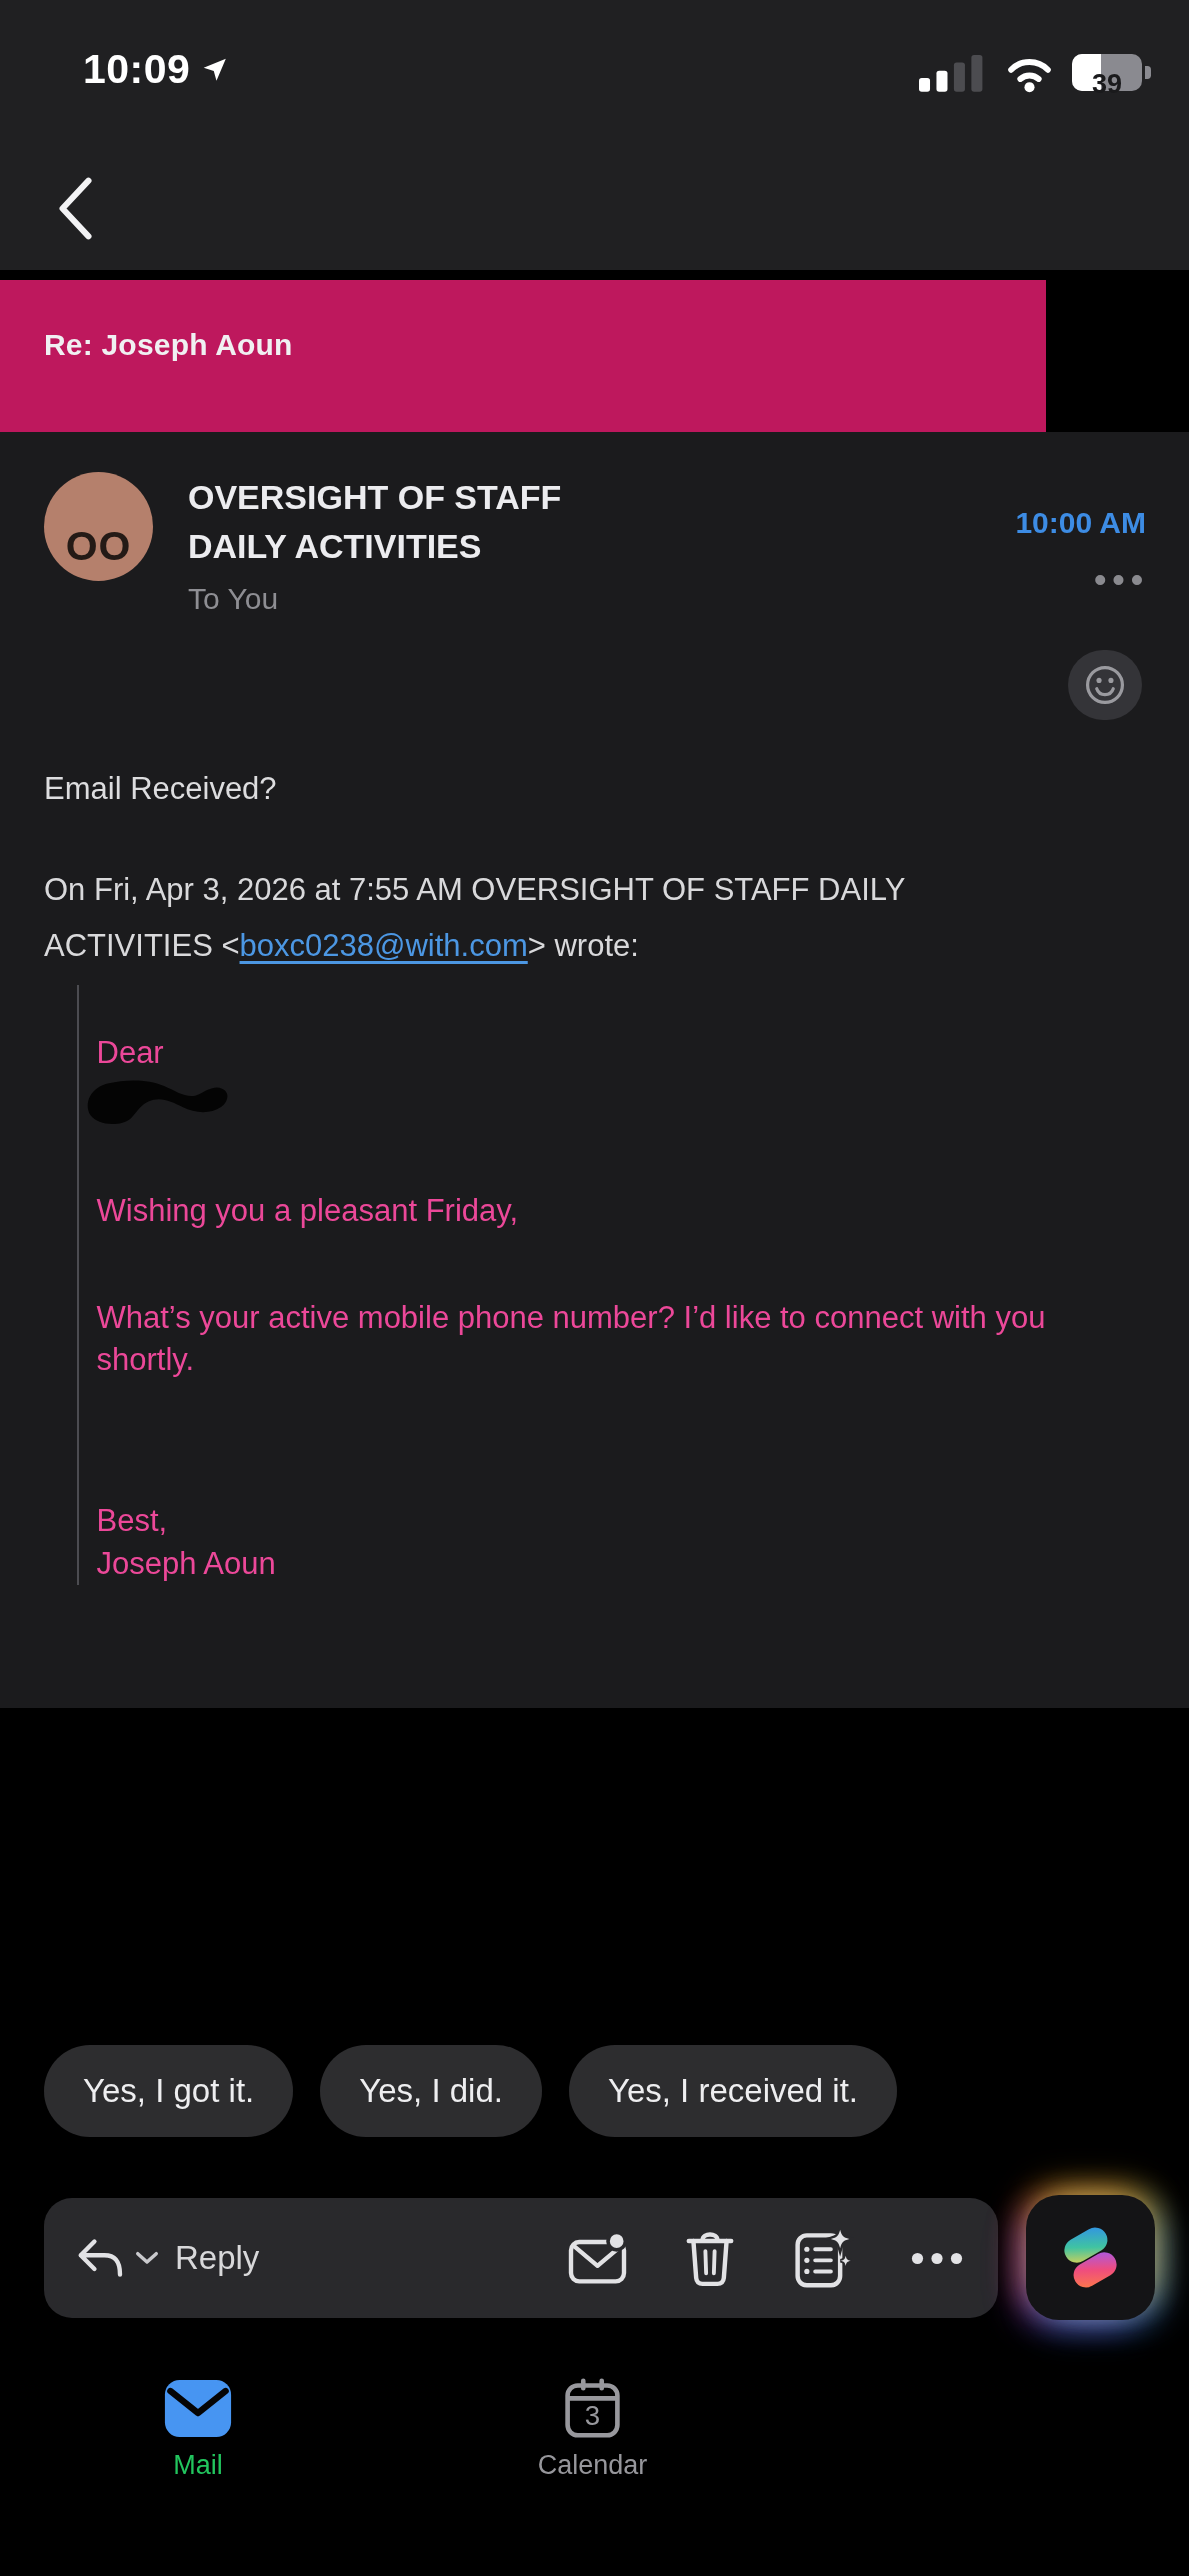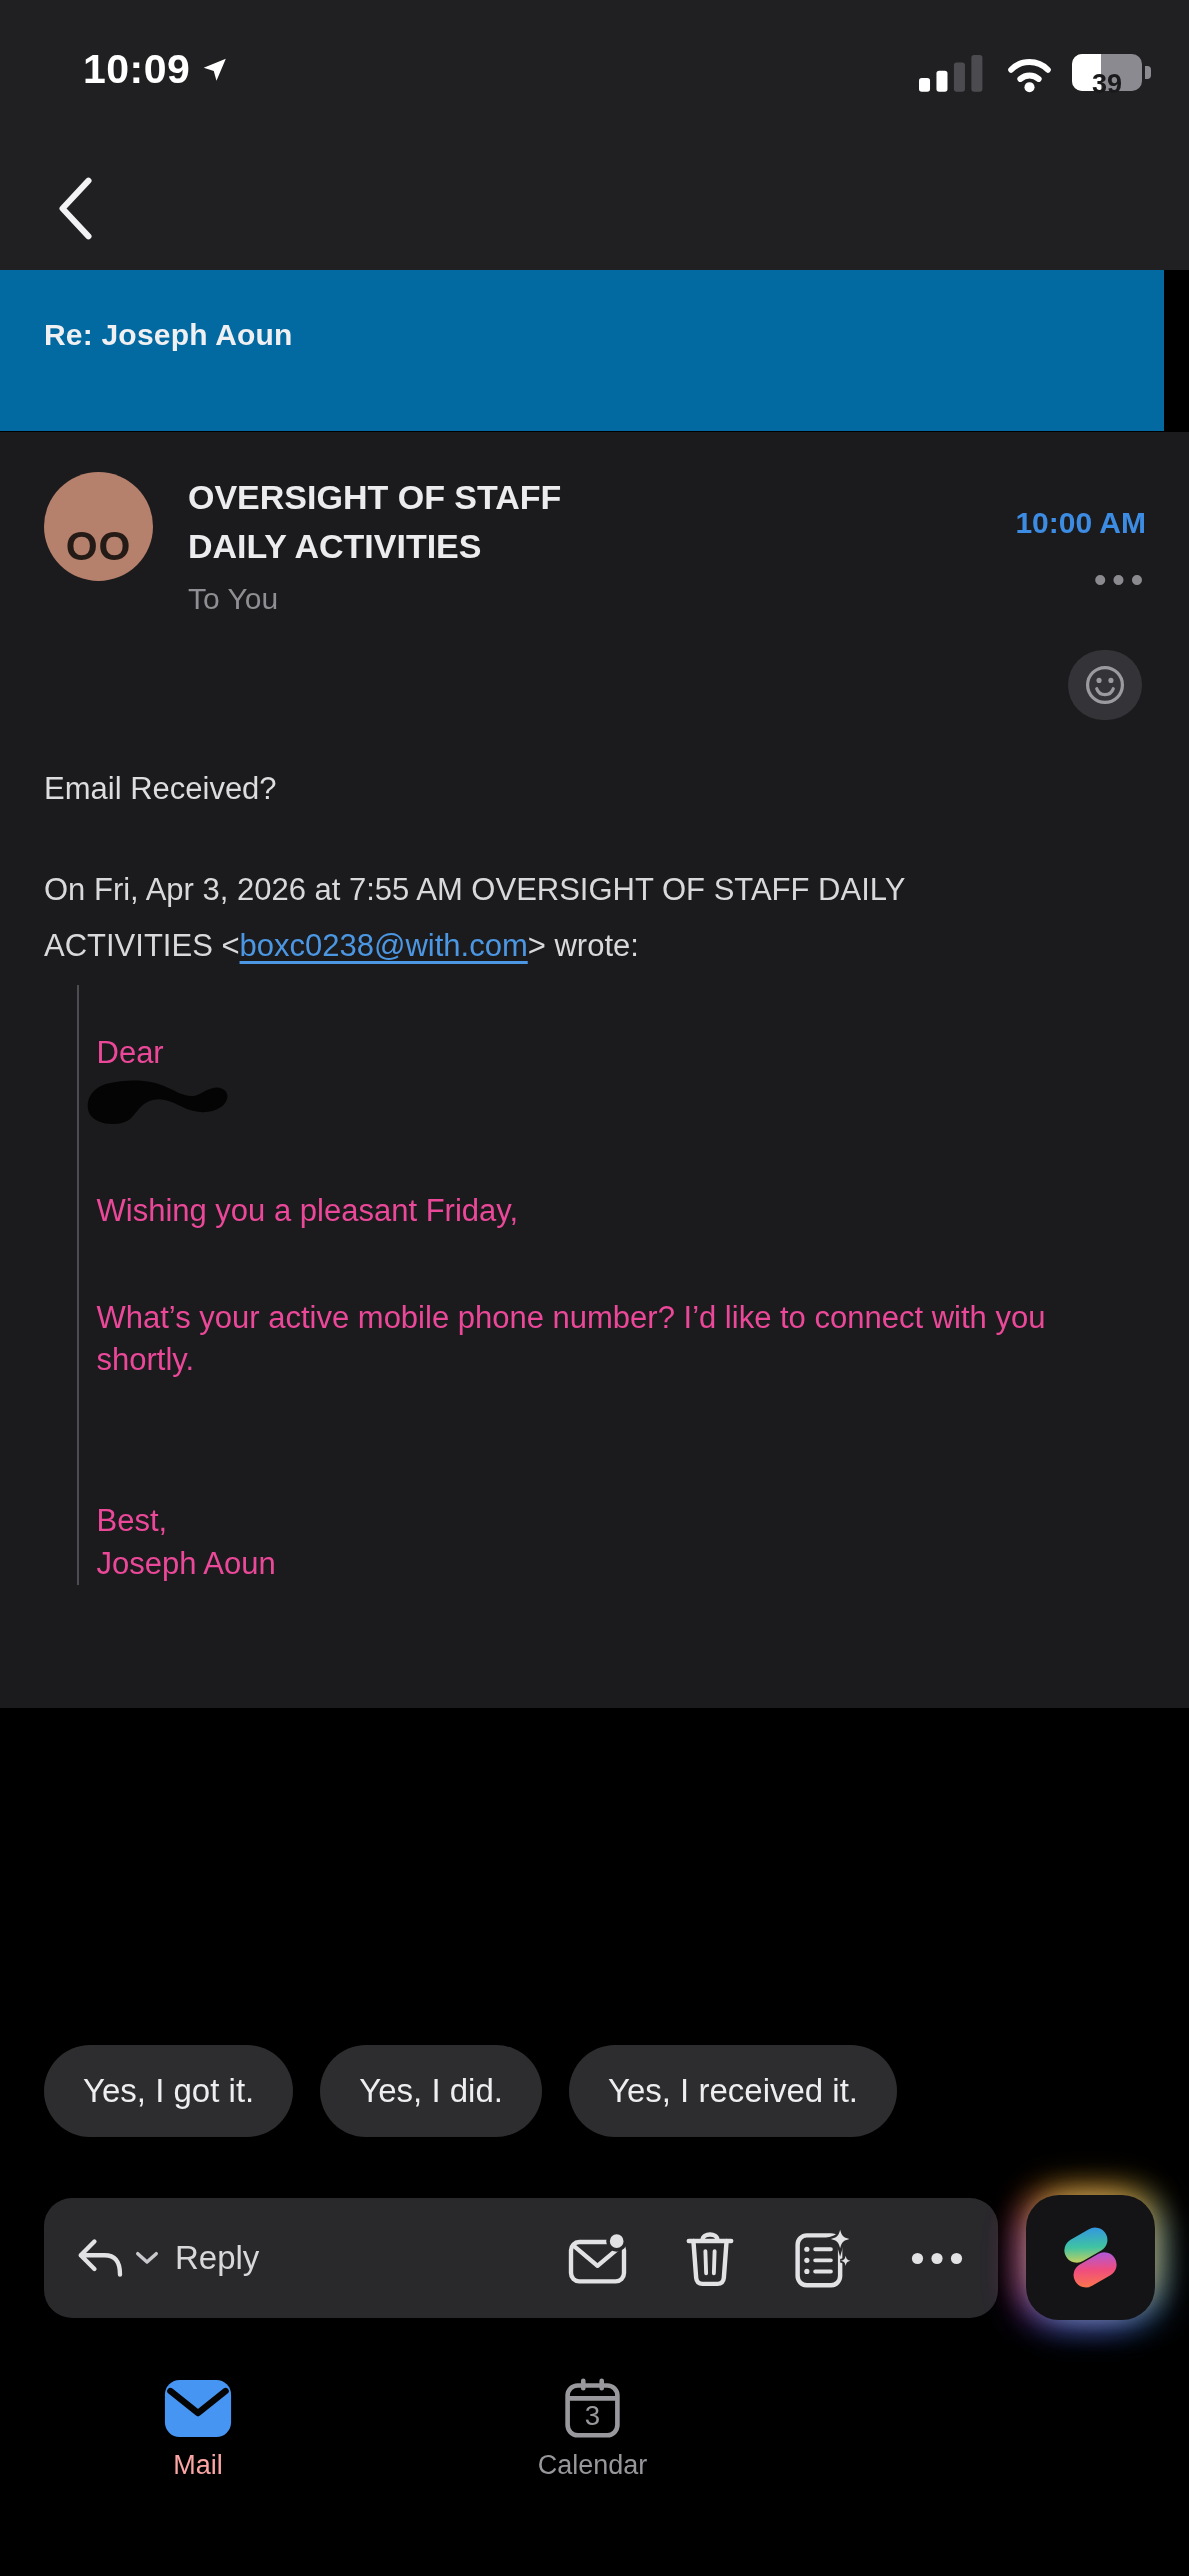--- a/index.html
+++ b/index.html
@@ -15,21 +15,21 @@
   .status-time { font-size:41px; font-weight:700; color:#fff; letter-spacing:0.5px; }
   .status-right { position:absolute; right:39px; top:52px; display:flex; align-items:center; gap:14.8px; }
   .battery { position:relative; width:79px; height:37px; }
   .battery-body { position:absolute; left:0; top:0; width:70px; height:37px; border-radius:10px; background:#8a8a90; overflow:hidden; }
   .battery-fill { position:absolute; left:0; top:0; width:42%; height:100%; background:#fff; }
   .battery-num { position:absolute; left:0; top:12px; width:70px; height:37px; display:flex; align-items:center; justify-content:center;
     font-size:27px; font-weight:700; color:#1a1a1c; }
   .battery-nub { position:absolute; right:0; top:12px; width:6.5px; height:13px; background:#8a8a90; border-radius:0 3.7px 3.7px 0; }
   .back-btn { position:absolute; left:48px; top:172px; width:55px; height:72px; display:flex; align-items:center; justify-content:center; background:transparent; border:none; cursor:pointer; }
   
-  .title-strip { position:absolute; left:0; top:270px; width:1164px; height:161px; background:#0369a1; }
+  .title-strip { position:absolute; left:0; top:280px; width:1046px; height:161px; background:#be185d; }
   .subject { position:absolute; left:44px; top:48px; font-size:30px; font-weight:600; color:#f0f0f2; letter-spacing:0.2px; }
   
   .card { position:absolute; left:0; top:432px; width:1190px; height:1276px; background:#1b1b1d; }
   .avatar { position:absolute; left:44px; top:40px; width:109px; height:109px; border-radius:50%;
     background:#b5806c; display:flex; align-items:center; justify-content:center; cursor:pointer; border:none; }
   .avatar span { font-size:41px; font-weight:600; color:#241a16; letter-spacing:0.9px;margin-top:40px; }
   .sender { position:absolute; left:188px; top:41px; width:461px; font-size:34px; font-weight:700; line-height:49px; color:#ececef; }
   .recipient { position:absolute; left:188px; top:150px; font-size:30px; color:#8e8e93; }
   .msg-time { position:absolute; right:44px; top:74px; font-size:30px; font-weight:600; color:#3d8ce4; }
   .more-dots { position:absolute; right:41px; top:129px; font-size:37px; color:#8a8a8f; letter-spacing:5.5px;
@@ -69,21 +69,21 @@
       -16.6px 9.2px 33px -7.4px rgba(190,80,255,.42),
       -14.8px -7.4px 31px -7.4px rgba(255,110,50,.45); }
   
   .tab { position:absolute; top:2376px; background:transparent; border:none; cursor:pointer;
     display:flex; flex-direction:column; align-items:center; }
   .tab-mail { left:129px; width:138px; }
   .tab-calendar { left:513px; width:159px; }
   .tab-apps { left:920px; width:138px; }
   .tab .icon-box { height:65px; display:flex; align-items:center; justify-content:center; }
   .tab .tab-label { margin-top:9.2px; font-size:27px; color:#96969b; font-family:inherit; }
-  .tab-mail .tab-label { color:#fca5a5;text-align:center; }
+  .tab-mail .tab-label { color:#22c55e;text-align:center; }
 </style>
 </head>
 <body>
 
 <div id="screen">
 
   <div class="top-header">
     <div class="status-left">
       <span class="status-time">10:09</span>
       <svg width="29.5" height="29.5" viewBox="0 0 24 24">

